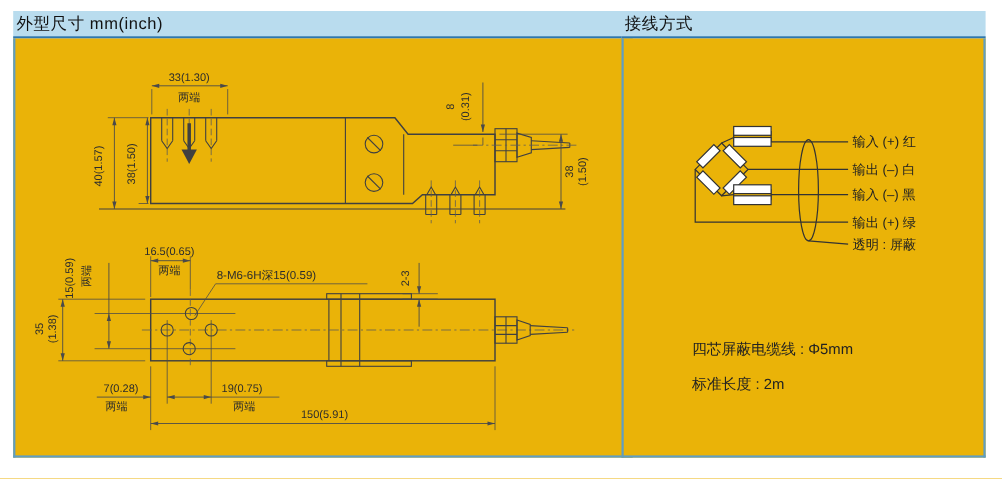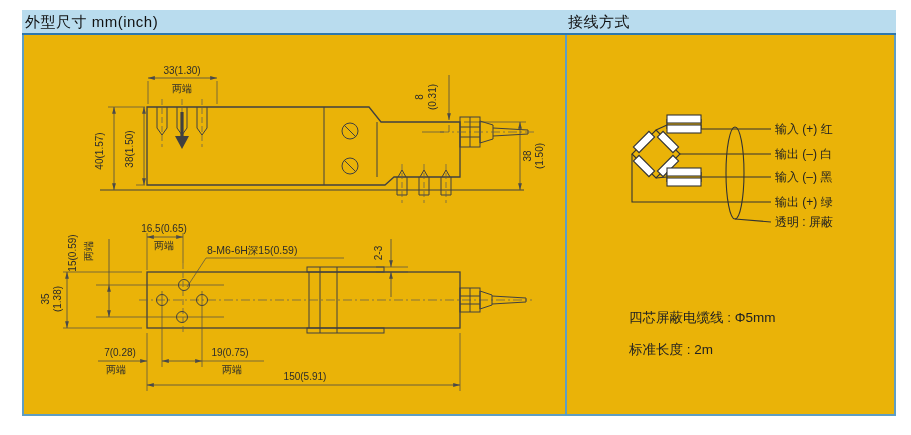--- a/index.html
+++ b/index.html
@@ -3,21 +3,21 @@
 <meta charset="utf-8">
 <style>
   html,body{margin:0;padding:0;}
   body{
     width:911px;height:435px;position:relative;overflow:hidden;
     background:#ffffff;
     font-family:"Liberation Sans", sans-serif;
     color:#1a1a1a;
   }
   .panel{position:absolute;top:10px;}
-  .panel-left{left:22px;width:563px;}
+  .panel-left{left:12px;width:563px;}
   .panel-right{left:565px;width:331px;}
   .titlebar{
     height:23px;line-height:23px;
     background:#b9dcee;
     border-bottom:2px solid #2f77ad;
     font-size:15px;letter-spacing:0.5px;
     padding-left:3px;
     color:#111;
   }
   .contentbox{

